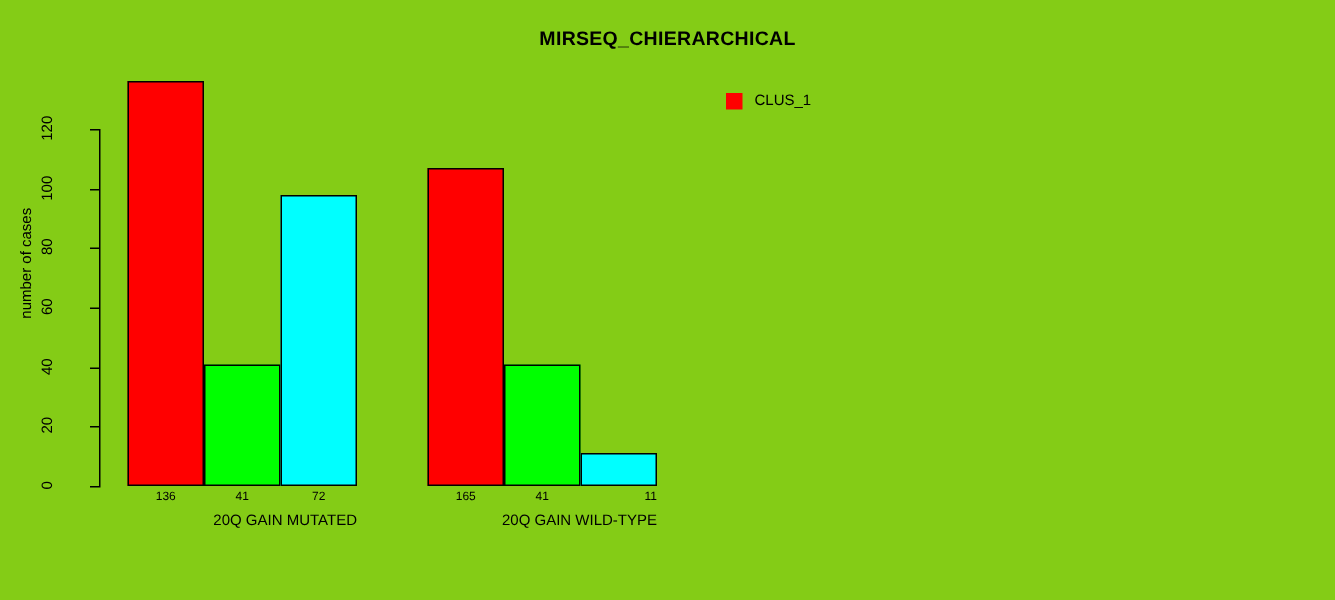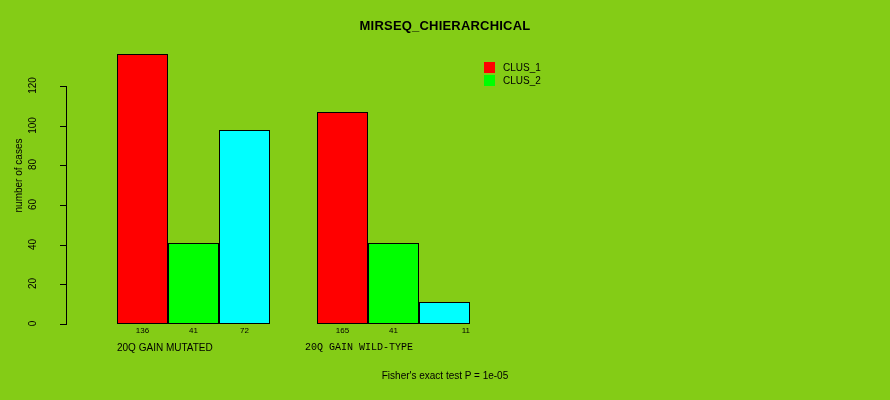--- a/index.html
+++ b/index.html
@@ -76,42 +76,41 @@
     height: 12px;
   }
 
   
   .plot-area {
     position: absolute;
     left: 0;
     top: 0;
     width: 705px;
     height: 400px;
-    margin-left: 32px;
   }
   .bar {
     position: absolute;
     box-sizing: border-box;
     border: 1px solid #000000;
     bottom: 76px; 
   }
 
   
   .bar-value {
     position: absolute;
     top: 326px;
     font-size: 8px;
     text-align: center;
     white-space: nowrap;
   }
   .group-label {
     position: absolute;
     top: 342px;
     font-size: 10px;
-    text-align: left;
+    text-align: right;
     white-space: nowrap;
   }
 
   
   .legend {
     position: absolute;
     left: 484px;
     top: 60px;
     width: 110px;
   }
@@ -193,28 +192,23 @@
       <div class="bar-value" style="left: 136px; width: 51px;">41</div>
       <div class="bar" title="CLUS_3 / 20Q GAIN MUTATED: 98" style="left: 187px; width: 51px; height: 194.367px; background: rgb(0, 255, 255);"></div>
       <div class="bar-value" style="left: 187px; width: 51px;">72</div>
       <div class="group-label" style="left: 85px; width: 153px;">20Q GAIN MUTATED</div>
       <div class="bar" title="CLUS_1 / 20Q GAIN WILD-TYPE: 107" style="left: 285px; width: 51px; height: 212.217px; background: rgb(255, 0, 0);"></div>
       <div class="bar-value" style="left: 285px; width: 51px;">165</div>
       <div class="bar" title="CLUS_2 / 20Q GAIN WILD-TYPE: 41" style="left: 336px; width: 51px; height: 81.3167px; background: rgb(0, 255, 0);"></div>
       <div class="bar-value" style="left: 336px; width: 51px;">41</div>
       <div class="bar" title="CLUS_3 / 20Q GAIN WILD-TYPE: 11" style="left: 387px; width: 51px; height: 21.8167px; background: rgb(0, 255, 255);"></div>
       <div class="bar-value" style="left: 387px; width: 51px; text-align: right;">11</div>
-      <div class="group-label" style="left: 273px; width: 153px; font-family: Liberation Mono, monospace;">20Q GAIN WILD-TYPE</div>
+      <div class="group-label" style="left: 285px; width: 153px;">20Q GAIN WILD-TYPE</div>
     </div>
 
   <div class="legend">
     <div class="legend-row">
       <span class="legend-swatch" style="background:#FF0000"></span>
       <span class="legend-text">CLUS_1</span>
     </div>
-    <div class="legend-row">
-      <span class="legend-swatch" style="background:#00FF00"></span>
-      <span class="legend-text">CLUS_2</span>
-    </div>
   </div>
 
-  <div class="footer-note">Fisher's exact test P = 1e-05</div>
 </div>
 
 </body></html>

